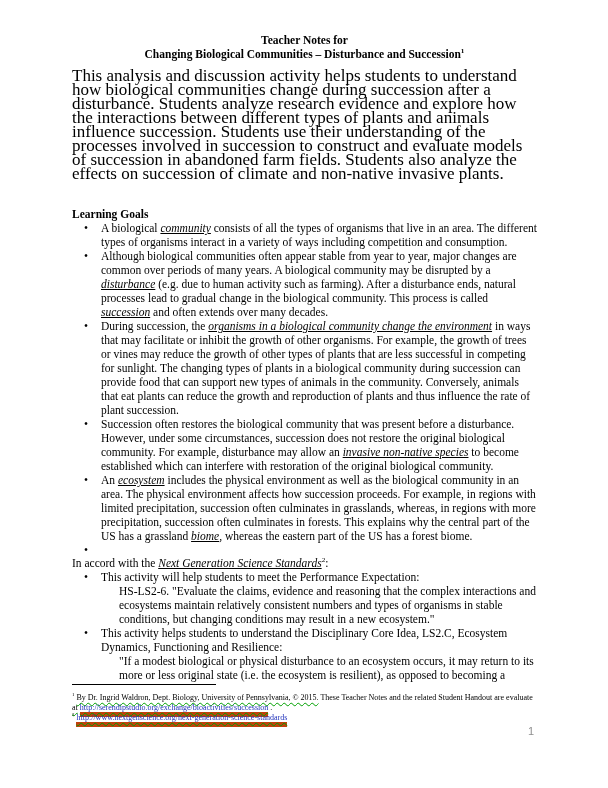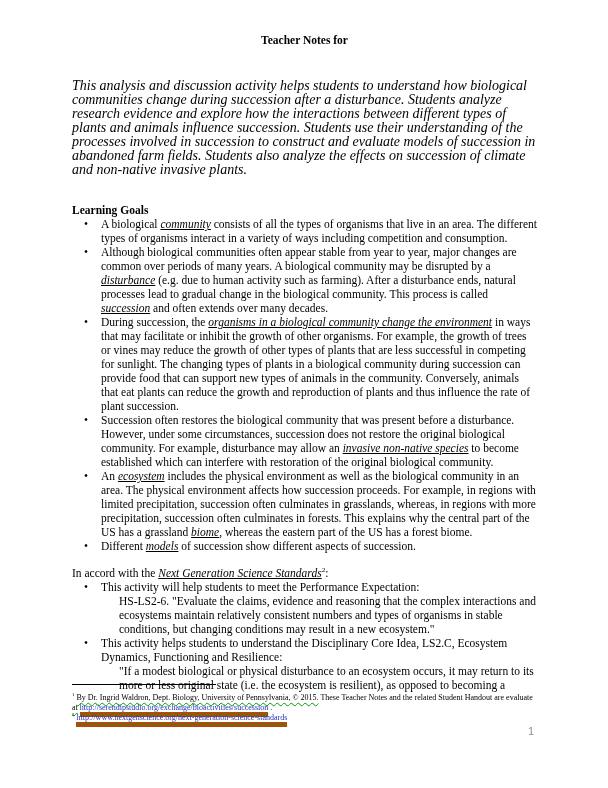--- a/index.html
+++ b/index.html
@@ -11,21 +11,21 @@
     position: relative;
     overflow: hidden;
   }
   .page {
     position: absolute; top: 0; left: 0;
     width: 608px; height: 629px;
     background: #ffffff;
     padding: 33px 71px 0 72px;
   }
   .doc-title { text-align: center; font-weight: bold; font-size: 11.5px; line-height: 14px; }
-  .intro { margin-top: 32px; font-size: 14px; line-height: 14px; font-style: italic; }
+  .intro { margin-top: 8px; font-size: 17px; line-height: 14px; }
   .section-heading { margin-top: 26px; font-weight: bold; font-size: 11.5px; line-height: 14px; }
   ul.bullets { list-style: none; font-size: 11.5px; line-height: 14px; }
   ul.bullets li { position: relative; padding-left: 29px; }
   ul.bullets li .bullet-marker { position: absolute; left: 12px; top: 0; }
   .lead { margin-top: 13px; font-size: 11.5px; line-height: 14px; }
   .quote-block { margin-left: 18px; }
   sup { font-size: 0.62em; vertical-align: super; line-height: 0; }
   .u { text-decoration: underline; font-style: italic; }
   .wavy { text-decoration: underline wavy #00A000; text-decoration-thickness: 1px; text-underline-offset: 2px; }
   .lnk { color: #2233BB; border-bottom: 5px solid #c2410c; cursor: pointer; }
@@ -40,20 +40,21 @@
     font-family: "Liberation Sans", sans-serif;
   }
 </style>
 </head>
 <body>
 
 <div class="page">
 
   <div class="doc-title">
     <div>Teacher Notes for</div>
+    <div><span>Changing Biological Communities – Disturbance and Succession</span><sup>1</sup></div>
   </div>
 
   <p class="intro">This analysis and discussion activity helps students to understand how biological communities change during succession after a disturbance. Students analyze research evidence and explore how the interactions between different types of plants and animals influence succession. Students use their understanding of the processes involved in succession to construct and evaluate models of succession in abandoned farm fields. Students also analyze the effects on succession of climate and non-native invasive plants.</p>
 
   <div class="section-heading">Learning Goals</div>
 
   <ul class="bullets">
     <li>
       <span class="bullet-marker">•</span>
       <span><span>A biological </span><span class="u">community</span><span> consists of all the types of organisms that live in an area. The different types of organisms interact in a variety of ways including competition and consumption.</span></span>
@@ -69,21 +70,20 @@
     <li>
       <span class="bullet-marker">•</span>
       <span><span>Succession often restores the biological community that was present before a disturbance. However, under some circumstances, succession does not restore the original biological community. For example, disturbance may allow an </span><span class="u">invasive non-native species</span><span> to become established which can interfere with restoration of the original biological community.</span></span>
     </li>
     <li>
       <span class="bullet-marker">•</span>
       <span><span>An </span><span class="u">ecosystem</span><span> includes the physical environment as well as the biological community in an area. The physical environment affects how succession proceeds. For example, in regions with limited precipitation, succession often culminates in grasslands, whereas, in regions with more precipitation, succession often culminates in forests. This explains why the central part of the US has a grassland </span><span class="u">biome</span><span>, whereas the eastern part of the US has a forest biome.</span></span>
     </li>
     <li>
       <span class="bullet-marker">•</span>
-      <span><span>Different </span><span class="u">models</span><span> of succession show different aspects of succession.</span></span>
     </li>
   </ul>
 
   <p class="lead"><span>In accord with the </span><span class="u">Next Generation Science Standards</span><sup>2</sup><span>:</span></p>
 
   <ul class="bullets">
     <li>
       <span class="bullet-marker">•</span>
       <span><span>This activity will help students to meet the Performance Expectation:</span></span>
       <div class="quote-block"><span>HS-LS2-6. "Evaluate the claims, evidence and reasoning that the complex interactions and ecosystems maintain relatively consistent numbers and types of organisms in stable conditions, but changing conditions may result in a new ecosystem."</span></div>

